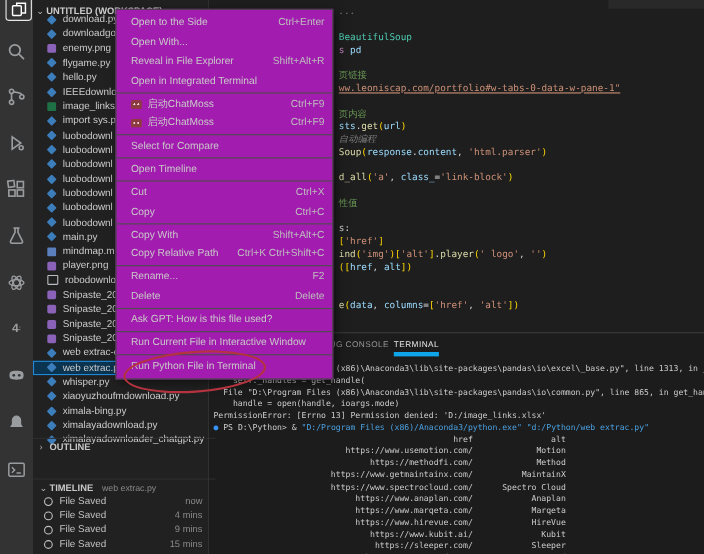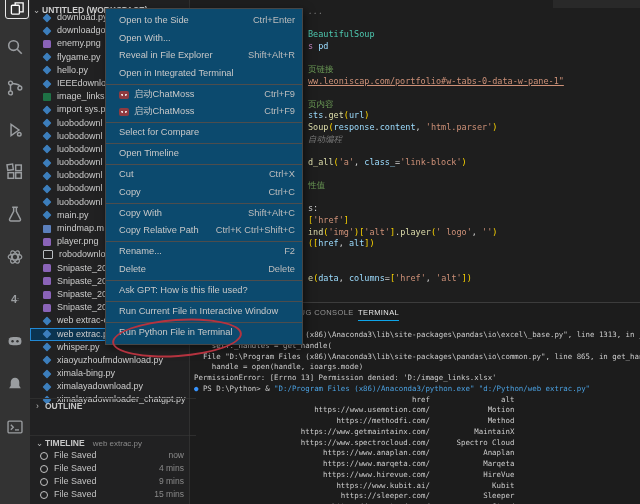--- a/index.html
+++ b/index.html
@@ -48,28 +48,28 @@
   .cl span.s{color:var(--string_orange,#ce9178);} .cl span.y{color:var(--func_yellow,#dcdcaa);}
   .cl span.b{color:var(--var_blue,#9cdcfe);} .cl span.t{color:var(--class_teal,#4ec9b0);}
   .cl span.k{color:var(--keyword_pink,#c586c0);} .cl span.p{color:var(--bracket_gold,#ffd700);}
   .cl span.g{color:#7c7c7c;font-style:italic;}
   .cl.u span.s{text-decoration:underline;}
   
   #panel{position:absolute;left:190px;top:302px;width:450px;height:202px;background:#1c1c1c;
         border-top:1px solid #3c3c3c;z-index:1;}
   .ptab{position:absolute;top:3px;height:13px;line-height:13px;font-size:7.5px;letter-spacing:.4px;
         color:#969696;text-transform:uppercase;}
-  .ptab.active{color:#e7e7e7;border-bottom:1px solid #0ea5e9;padding-bottom:1px;}
+  .ptab.active{color:#e7e7e7;border-bottom:4px solid #0ea5e9;padding-bottom:1px;}
   #term-lines{position:absolute;left:0px;top:27px;width:460px;font-family:"DejaVu Sans Mono",monospace;
         font-size:7.4px;}
   .tl{height:10.75px;line-height:10.75px;white-space:pre;padding-left:4px;}
   .tl span.fg{color:#cccccc;} .tl span.path{color:var(--path_blue,#4aa0e0);}
   .tl span.dot{color:#3794ff;}
   
-  #ctxmenu{position:absolute;left:105px;top:8px;width:198px;background:#0c4a6e;border:1px solid #464646;
+  #ctxmenu{position:absolute;left:105px;top:8px;width:198px;background:#a21caf;border:1px solid #464646;
         box-shadow:2px 3px 9px rgba(0,0,0,.5);z-index:40;padding:3px 0;box-sizing:border-box;}
   .mi{height:17.6px;line-height:17.6px;display:flex;align-items:center;padding:0 7px 0 13px;
         font-size:9.3px;color:#c8c8c8;white-space:nowrap;cursor:default;}
   .mi .lbl{flex:1;overflow:hidden;}
   .mi .sc{color:#bdbdbd;margin-left:10px;}
   .mi-ic{flex:0 0 10px;width:10px;height:8px;margin-right:5px;border-radius:2px;
         background:radial-gradient(circle at 32% 48%,#e8d8d8 0 .8px,transparent 1.1px),
                    radial-gradient(circle at 68% 48%,#e8d8d8 0 .8px,transparent 1.1px),#8f3a40;}
   .msep{height:1px;background:#4d4d4d;margin:1.2px 0;}
   
@@ -88,22 +88,22 @@
       <div class="cl"><span class="g">...</span></div>
       <div class="cl">&nbsp;</div>
       <div class="cl"><span class="t">BeautifulSoup</span></div>
       <div class="cl"><span class="k">s </span><span class="b">pd</span></div>
       <div class="cl">&nbsp;</div>
       <div class="cl"><span class="c">页链接</span></div>
       <div class="cl u"><span class="s">ww.leoniscap.com/portfolio#w-tabs-0-data-w-pane-1"</span></div>
       <div class="cl">&nbsp;</div>
       <div class="cl"><span class="c">页内容</span></div>
       <div class="cl"><span class="b">sts</span><span class="w">.</span><span class="y">get</span><span class="p">(</span><span class="b">url</span><span class="p">)</span></div>
+      <div class="cl"><span class="g">自动编程</span></div>
       <div class="cl"><span class="y">Soup</span><span class="p">(</span><span class="b">response</span><span class="w">.</span><span class="b">content</span><span class="w">, </span><span class="s">'html.parser'</span><span class="p">)</span></div>
-      <div class="cl"><span class="g">自动编程</span></div>
       <div class="cl">&nbsp;</div>
       <div class="cl"><span class="y">d_all</span><span class="p">(</span><span class="s">'a'</span><span class="w">, </span><span class="b">class_</span><span class="w">=</span><span class="s">'link-block'</span><span class="p">)</span></div>
       <div class="cl">&nbsp;</div>
       <div class="cl"><span class="c">性值</span></div>
       <div class="cl">&nbsp;</div>
       <div class="cl"><span class="w">s:</span></div>
       <div class="cl"><span class="p">[</span><span class="s">'href'</span><span class="p">]</span></div>
       <div class="cl"><span class="y">ind</span><span class="p">(</span><span class="s">'img'</span><span class="p">)[</span><span class="s">'alt'</span><span class="p">]</span><span class="w">.</span><span class="y">player</span><span class="p">(</span><span class="s">' logo'</span><span class="w">, </span><span class="s">''</span><span class="p">)</span></div>
       <div class="cl"><span class="p">([</span><span class="b">href</span><span class="w">, </span><span class="b">alt</span><span class="p">])</span></div>
       <div class="cl">&nbsp;</div>

